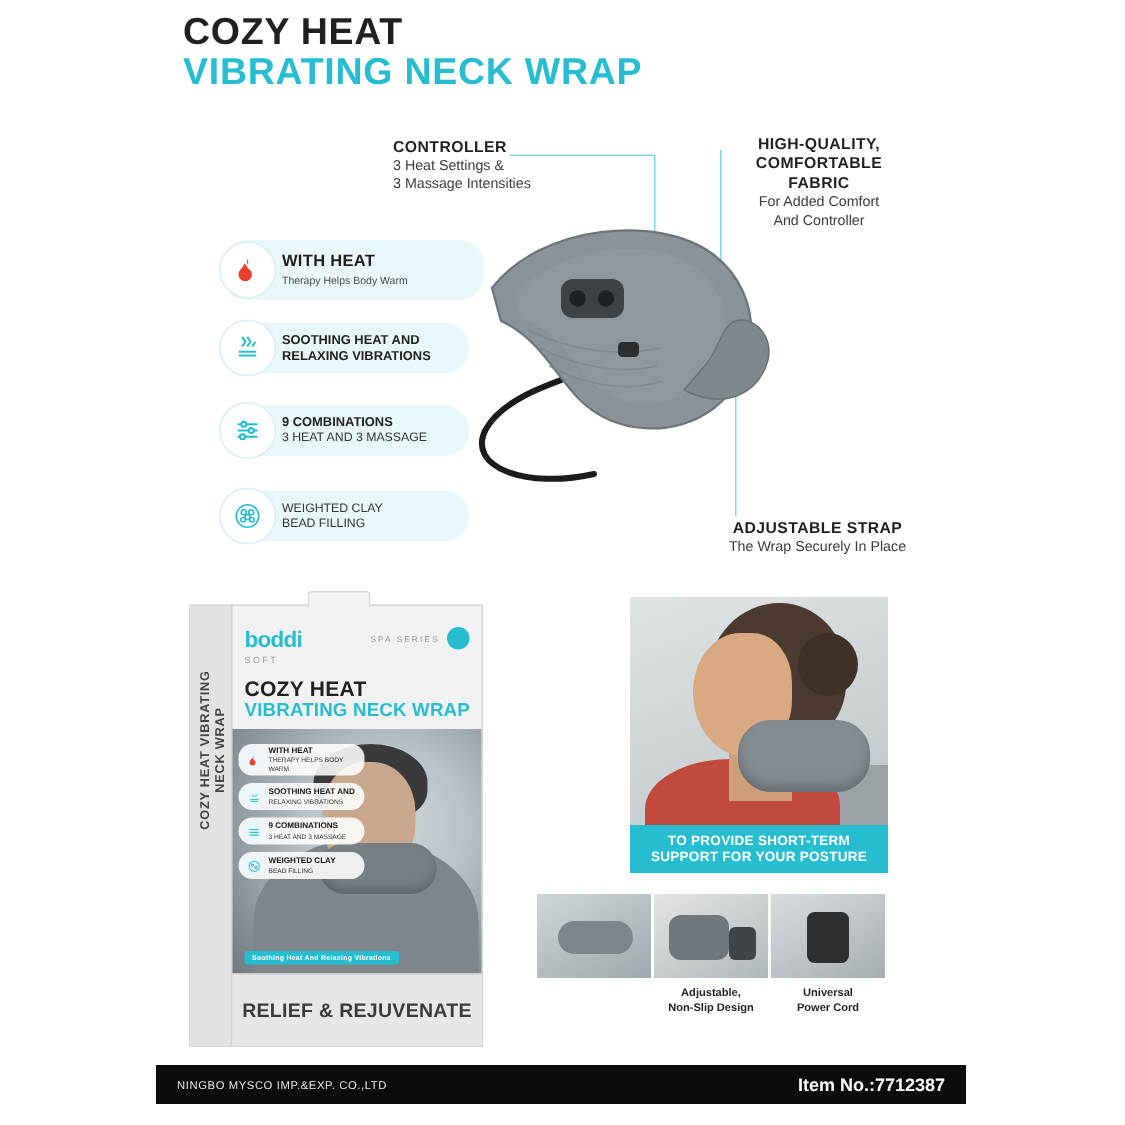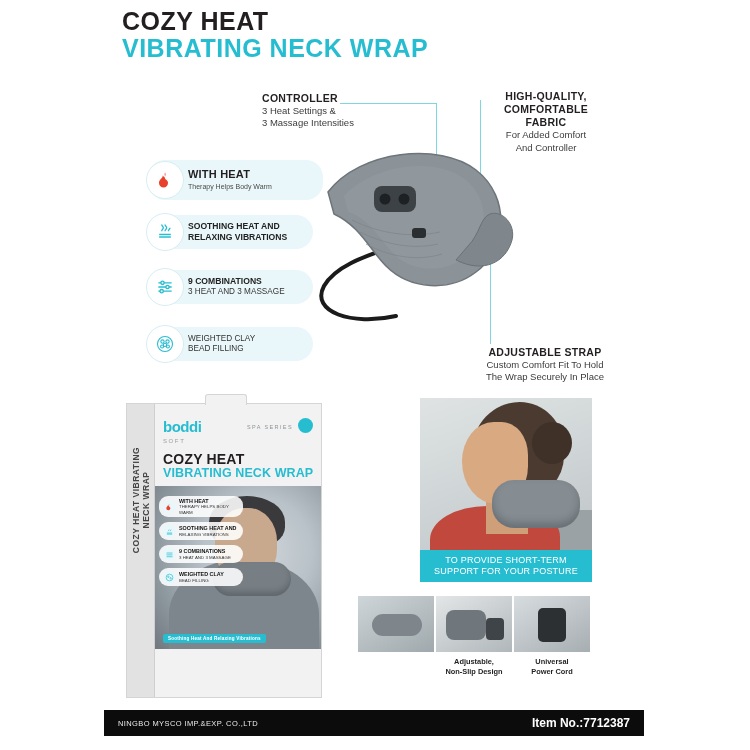--- a/index.html
+++ b/index.html
@@ -210,21 +210,21 @@
     background: #9aa2a6; border-radius: 50% 0 0 0;
   }
   #photo-main .w-wrap {
     position: absolute; left: 72px; top: 82px; width: 88px; height: 48px;
     background: #858d93; border-radius: 22px;
     box-shadow: inset 0 -5px 8px rgba(0,0,0,.22);
   }
   #photo-main .caption {
     position: absolute; left: 0; right: 0; bottom: 0;
     background: #27bdd1; color: #fff; text-align: center;
-    font-size: 9px; font-weight: normal; line-height: 1.25;
+    font-size: 9px; font-weight: bold; line-height: 1.25;
     padding: 5px 4px; letter-spacing: .2px;
   }
 
   
   #thumbs { position: absolute; left: 358px; top: 596px; width: 232px; }
   #thumbs .row { display: flex; gap: 2px; }
   #thumbs .th {
     width: 76px; height: 56px; overflow: hidden; position: relative;
   }
   #thumbs .th.a { background: linear-gradient(150deg,#cfd6d9,#9fa8ac); }
@@ -279,21 +279,20 @@
   <div class="callout center" id="co-fabric">
     <div class="head">HIGH-QUALITY,</div>
     <div class="head">COMFORTABLE</div>
     <div class="head">FABRIC</div>
     <div class="sub">For Added Comfort</div>
     <div class="sub">And Controller</div>
   </div>
 
   <div class="callout center" id="co-strap">
     <div class="head">ADJUSTABLE STRAP</div>
-    <div class="sub">Custom Comfort Fit To Hold</div>
     <div class="sub">The Wrap Securely In Place</div>
   </div>
 
   <svg id="wrap-art" viewBox="0 0 240 200">
 
     <path d="M120 96 C 92 110, 40 118, 24 146 C 10 172, 52 186, 96 176" fill="none" stroke="#1b1b1b" stroke-width="4" stroke-linecap="round"></path>
 
     <path d="M28 52 C 60 10, 140 2, 176 30 C 212 58, 206 110, 176 132
              C 150 152, 110 150, 86 126 C 70 110, 60 86, 34 74 Z" fill="#8b9398" stroke="#6d757a" stroke-width="1.5"></path>
 
@@ -442,20 +441,23 @@
         </div>
         <div class="ftx">
           <b>WEIGHTED CLAY</b><br>
           <span>BEAD FILLING</span>
         </div>
       </div>
     </div>
 
     <div class="tagbar">Soothing Heat And Relaxing Vibrations</div>
 
+    <div class="footer">
+      <div class="ft">RELIEF &amp; REJUVENATE</div>
+    </div>
   </div>
 
   <div id="photo-main">
     <div class="w-shirt2"></div>
     <div class="w-shirt"></div>
     <div class="w-neck"></div>
     <div class="w-hair"></div>
     <div class="w-bun"></div>
     <div class="w-face"></div>
     <div class="w-wrap"></div>

